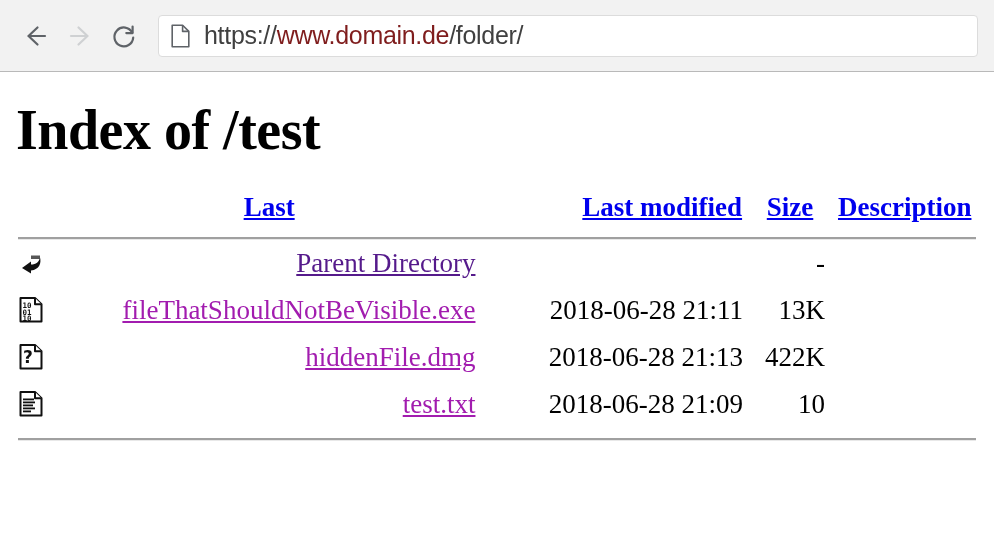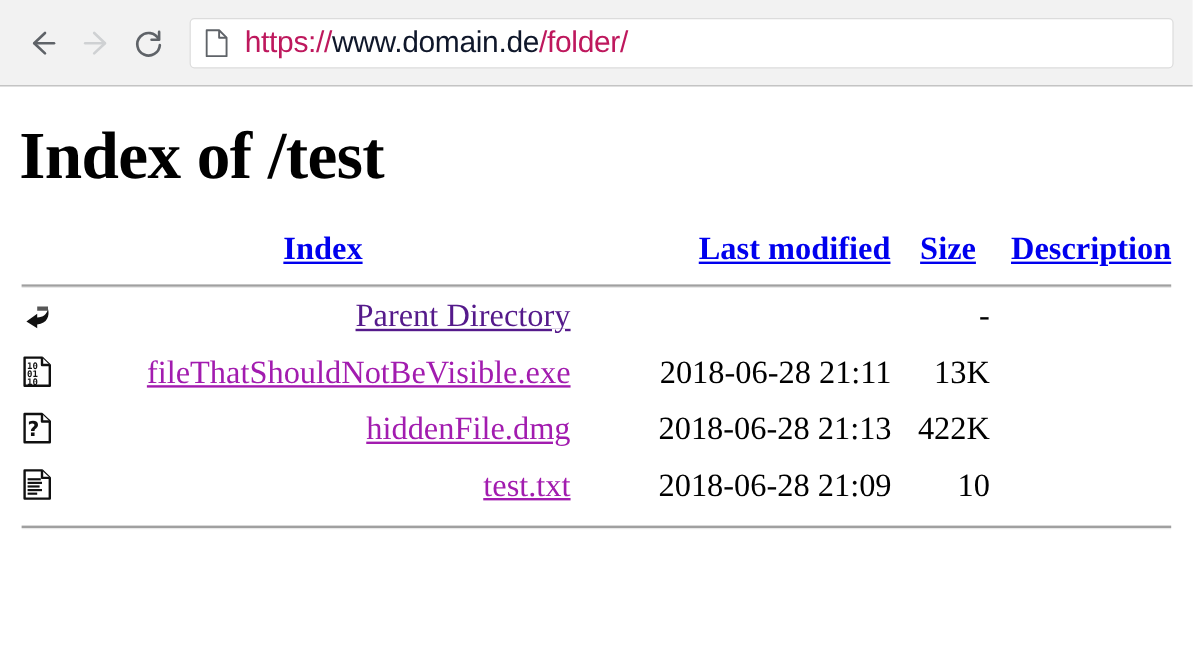--- a/index.html
+++ b/index.html
@@ -52,22 +52,22 @@
     display: flex;
     align-items: center;
   }
   #url-text {
     font-family: "Liberation Sans", "DejaVu Sans", sans-serif;
     font-size: 25px;
     letter-spacing: -0.3px;
     white-space: nowrap;
     line-height: 1;
   }
-  .url-dim { color: #be185d; }
-  .url-host { color: #0f172a; }
+  .url-dim { color: #404040; }
+  .url-host { color: #7f1d1d; }
 
   
   #page-content {
     padding: 0;
     position: relative;
   }
   #page-title {
     font-size: 56px;
     font-weight: bold;
     margin: 26px 0 0 16px;
@@ -100,21 +100,21 @@
   }
   .col-icon   { width: 46px; text-align: left; }
   .col-name   { text-align: right; }
   .col-mod    { text-align: right; padding-right: 0 !important; }
   .col-size   { text-align: right; padding-left: 14px !important; }
   .col-desc   { text-align: left; padding-left: 14px !important; }
 
   th.col-name  { text-align: center; padding-left: 0; }
   th.col-mod   { text-align: right; }
   th.col-size  { text-align: center; }
-  th.col-desc  { text-align: right; }
+  th.col-desc  { text-align: left; }
 
   a.idx-link {
     text-decoration: underline;
     color: #a21caf;
   }
   a.idx-link.visited { color: #551a8b; }
   a.hdr-link {
     color: #0000ee;
     text-decoration: underline;
     font-weight: bold;
@@ -179,21 +179,21 @@
         <col style="width:46px">
         <col style="width:412px">
         <col style="width:268px">
         <col style="width:82px">
         <col style="width:152px">
       </colgroup>
       <thead>
         <tr>
           <th class="col-icon"></th>
           <th class="col-name">
-            <a class="hdr-link" href="#">Index</a>
+            <a class="hdr-link" href="#">Last</a>
           </th>
           <th class="col-mod">
             <a class="hdr-link" href="#">Last modified</a>
           </th>
           <th class="col-size">
             <a class="hdr-link" href="#">Size</a>
           </th>
           <th class="col-desc">
             <a class="hdr-link" href="#">Description</a>
           </th>

